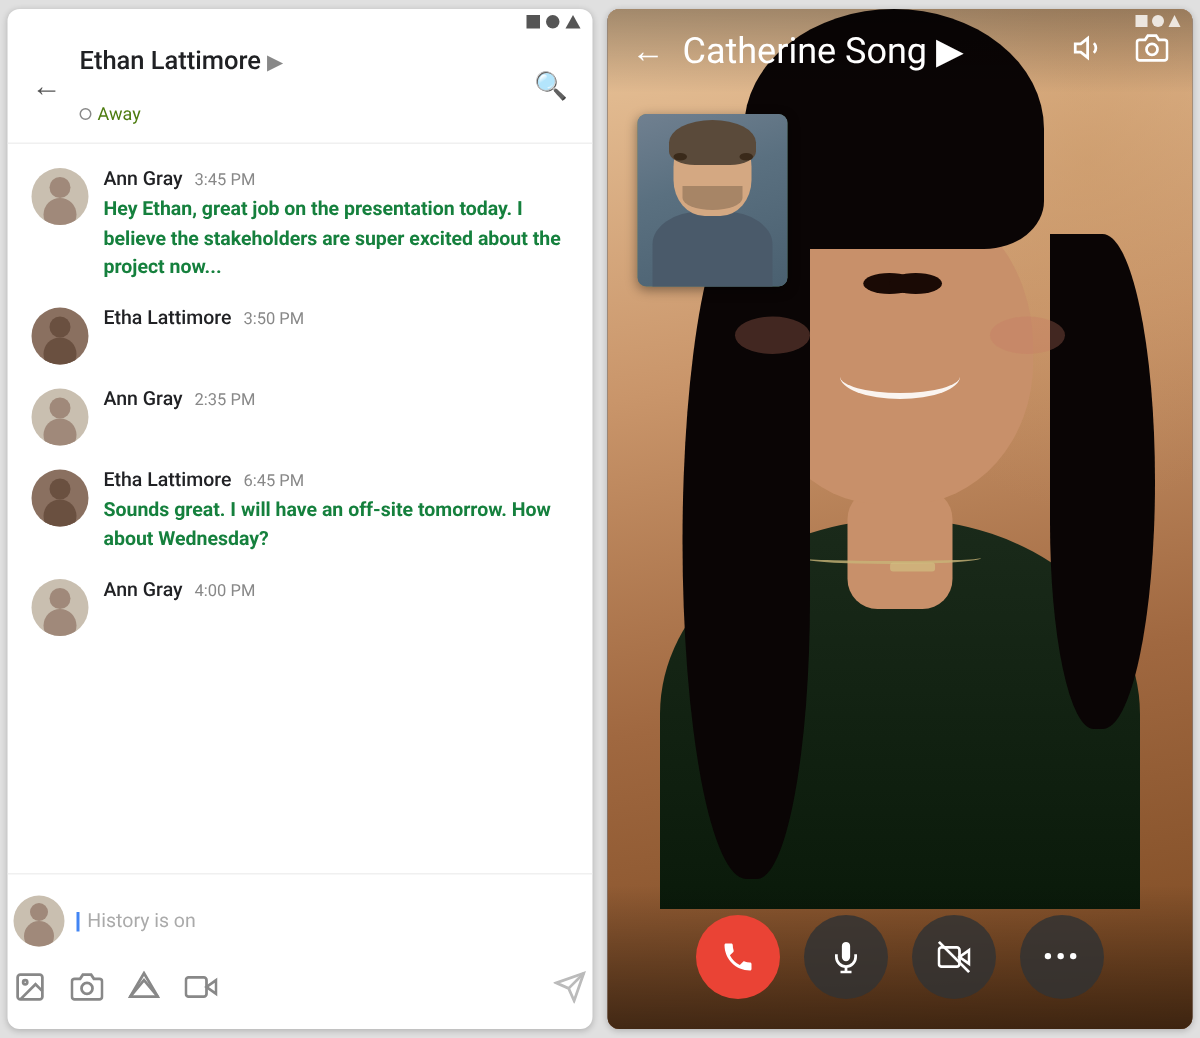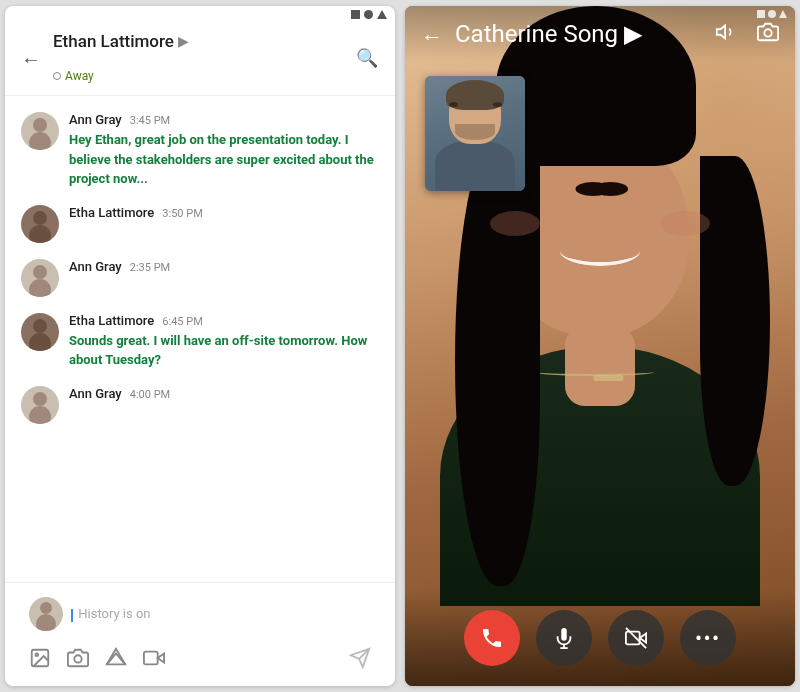--- a/index.html
+++ b/index.html
@@ -190,21 +190,21 @@
 
     .message-text {
       font-size: 13px;
       color: #15803d;
       line-height: 1.5;
       font-weight: bold;
     }
 
     .chat-input-area {
       border-top: 1px solid #f0f0f0;
-      padding: 8px 24px;
+      padding: 8px 4px;
     }
 
     .history-bar {
       display: flex;
       align-items: center;
       gap: 8px;
       padding: 6px 0;
       margin-bottom: 6px;
     }
 
@@ -502,21 +502,21 @@
         </div>
       </div>
 
       <div class="message-row">
         <div class="avatar-face-dark"></div>
         <div class="message-content">
           <div class="message-meta">
             <span class="message-sender">Etha Lattimore</span>
             <span class="message-time">6:45 PM</span>
           </div>
-          <div class="message-text">Sounds great. I will have an off-site tomorrow. How about Tuesday?</div>
+          <div class="message-text">Sounds great. I will have an off-site tomorrow. How about Wednesday?</div>
         </div>
       </div>
 
       <div class="message-row">
         <div class="avatar-face"></div>
         <div class="message-content">
           <div class="message-meta">
             <span class="message-sender">Ann Gray</span>
             <span class="message-time">4:00 PM</span>
           </div>

